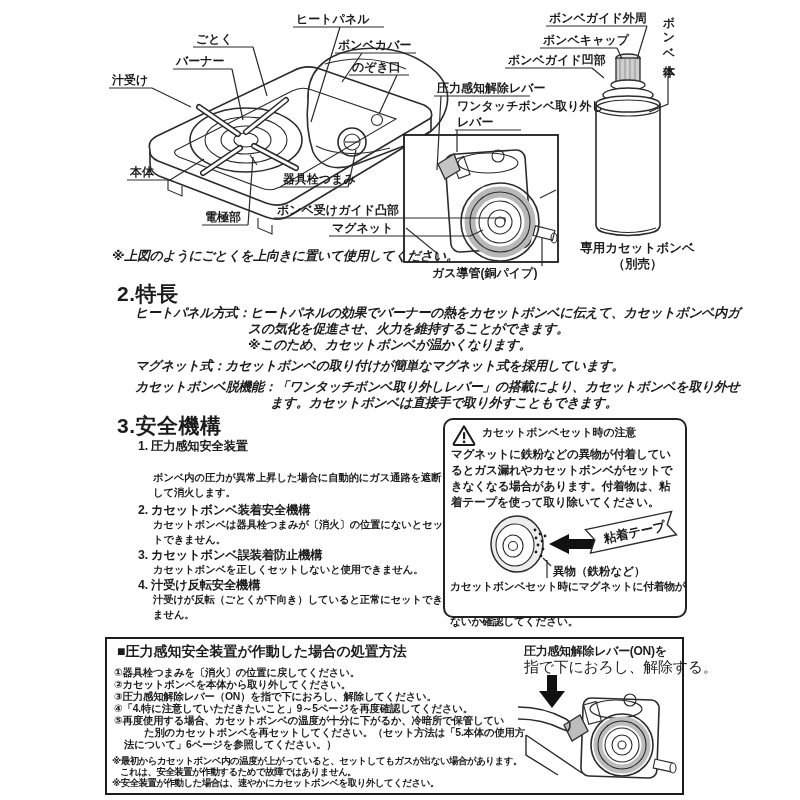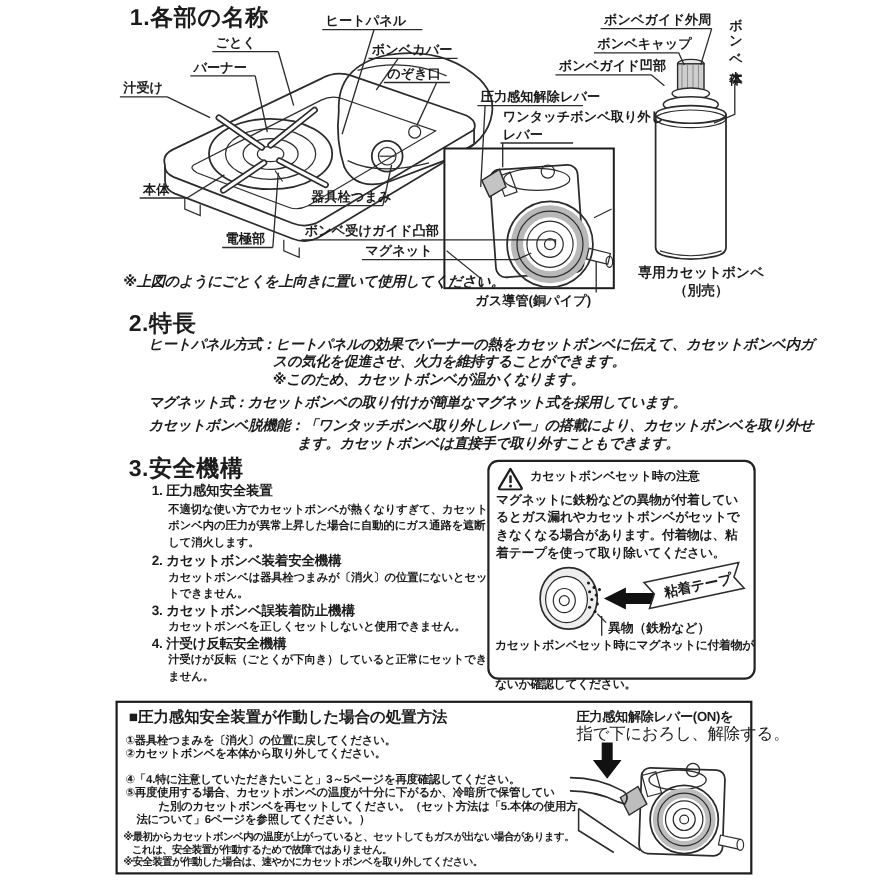--- a/index.html
+++ b/index.html
@@ -23,21 +23,20 @@
   svg .lbl{font-size:12px;}
   svg .ln{fill:none;stroke:#2b2b2b;stroke-width:1.6;stroke-linejoin:round;stroke-linecap:round;}
   svg .thin{fill:none;stroke:#2b2b2b;stroke-width:1.1;}
   svg .leader{fill:none;stroke:#2b2b2b;stroke-width:1.2;}
 </style>
 </head>
 <body>
 
 <div class="page">
 
-  <div class="abs sec-title" style="left:118px;top:2px;">1.各部の名称</div>
 
   <svg class="abs" style="left:0;top:0;" width="800" height="280" viewBox="0 0 800 280">
 
     <g>
       <path class="ln" d="M150,150 Q147,141 157,136 L293,71 Q306,64 320,69 L424,105 Q434,110 431,118 L291,201 Q279,208 266,203 L158,161 Q149,157 150,150 Z"></path>
       <path class="ln" d="M150,152 L150,164 Q150,172 159,176 L266,217 Q279,222 291,215 L431,131 L431,117"></path>
       <path class="thin" d="M168,180 l0,10 14,6 0,-10 M258,218 l0,10 14,6 0,-9"></path>
       <path class="thin" d="M176,150 L292,91 Q302,86 312,90 L396,119 L280,187 Q270,192 261,188 L179,157 Q172,153 176,150 Z"></path>
 
       <ellipse class="ln" cx="246" cy="140" rx="56" ry="32"></ellipse>
@@ -143,21 +142,20 @@
   <div class="abs body12" style="left:248px;top:336px;">※このため、カセットボンベが温かくなります。</div>
   <div class="abs body12" style="left:135px;top:357px;">マグネット式：カセットボンベの取り付けが簡単なマグネット式を採用しています。</div>
   <div class="abs body12" style="left:135px;top:378px;">カセットボンベ脱機能：「ワンタッチボンベ取り外しレバー」の搭載により、カセットボンベを取り外せ</div>
   <div class="abs body12" style="left:270px;top:394px;">ます。カセットボンベは直接手で取り外すこともできます。</div>
 
   <div class="abs sec-title" style="left:117px;top:412px;">3.安全機構</div>
 
   <div class="abs head12" style="left:138px;top:438px;">
     <span>1.</span>&nbsp;<span>圧力感知安全装置</span>
   </div>
-  <div class="abs body10" style="left:153px;top:456px;">不適切な使い方でカセットボンベが熱くなりすぎて、カセット</div>
   <div class="abs body10" style="left:153px;top:471px;">ボンベ内の圧力が異常上昇した場合に自動的にガス通路を遮断</div>
   <div class="abs body10" style="left:153px;top:486px;">して消火します。</div>
 
   <div class="abs head12" style="left:138px;top:502px;text-align:center;">
     <span>2.</span>&nbsp;<span>カセットボンベ装着安全機構</span>
   </div>
   <div class="abs body10" style="left:153px;top:518px;">カセットボンベは器具栓つまみが〔消火〕の位置にないとセッ</div>
   <div class="abs body10" style="left:153px;top:533px;">トできません。</div>
 
   <div class="abs head12" style="left:138px;top:547px;">
@@ -210,21 +208,22 @@
     <text x="106" y="67" font-size="11.5">異物（鉄粉など）</text>
   </svg>
 
   <div class="abs" style="left:450px;top:580px;font-size:10.8px;font-weight:bold;letter-spacing:-0.3px;">カセットボンベセット時にマグネットに付着物が</div>
   <div class="abs" style="left:450px;top:595px;font-size:10.8px;font-weight:bold;letter-spacing:-0.3px;margin-top:20px;">ないか確認してください。</div>
 
   <div class="proc-box"></div>
   <div class="abs" style="left:117px;top:643px;font-size:14px;font-weight:bold;">■圧力感知安全装置が作動した場合の処置方法</div>
   <div class="abs step10" style="left:114px;top:666px;text-align:center;">①器具栓つまみを〔消火〕の位置に戻してください。</div>
   <div class="abs step10" style="left:114px;top:678px;">②カセットボンベを本体から取り外してください。</div>
-  <div class="abs step10" style="left:114px;top:702px;">④「4.特に注意していただきたいこと」3～5ページを再度確認してください。</div>
+  <div class="abs step10" style="left:114px;top:690px;">③圧力感知解除レバー（ON）を指で下におろし、解除してください。</div>
+  <div class="abs step10" style="left:114px;top:702px;">④「4.特に注意していただきたいこと」9～5ページを再度確認してください。</div>
   <div class="abs step10" style="left:114px;top:714px;">⑤再度使用する場合、カセットボンベの温度が十分に下がるか、冷暗所で保管してい</div>
   <div class="abs step10" style="left:124px;top:726px;margin-left:20px;">た別のカセットボンベを再セットしてください。（セット方法は「5.本体の使用方</div>
   <div class="abs step10" style="left:124px;top:738px;">法について」6ページを参照してください。）</div>
   <div class="abs note9" style="left:112px;top:755px;">※最初からカセットボンベ内の温度が上がっていると、セットしてもガスが出ない場合があります。</div>
   <div class="abs note9" style="left:120px;top:766px;">これは、安全装置が作動するためで故障ではありません。</div>
   <div class="abs note9" style="left:112px;top:777px;">※安全装置が作動した場合は、速やかにカセットボンベを取り外してください。</div>
 
   <div class="abs" style="left:524px;top:643px;font-size:12px;font-weight:bold;letter-spacing:-0.3px;">圧力感知解除レバー(ON)を</div>
   <div class="abs" style="left:524px;top:658px;font-size:15px;font-weight:normal;letter-spacing:-0.3px;">指で下におろし、解除する。</div>
 

